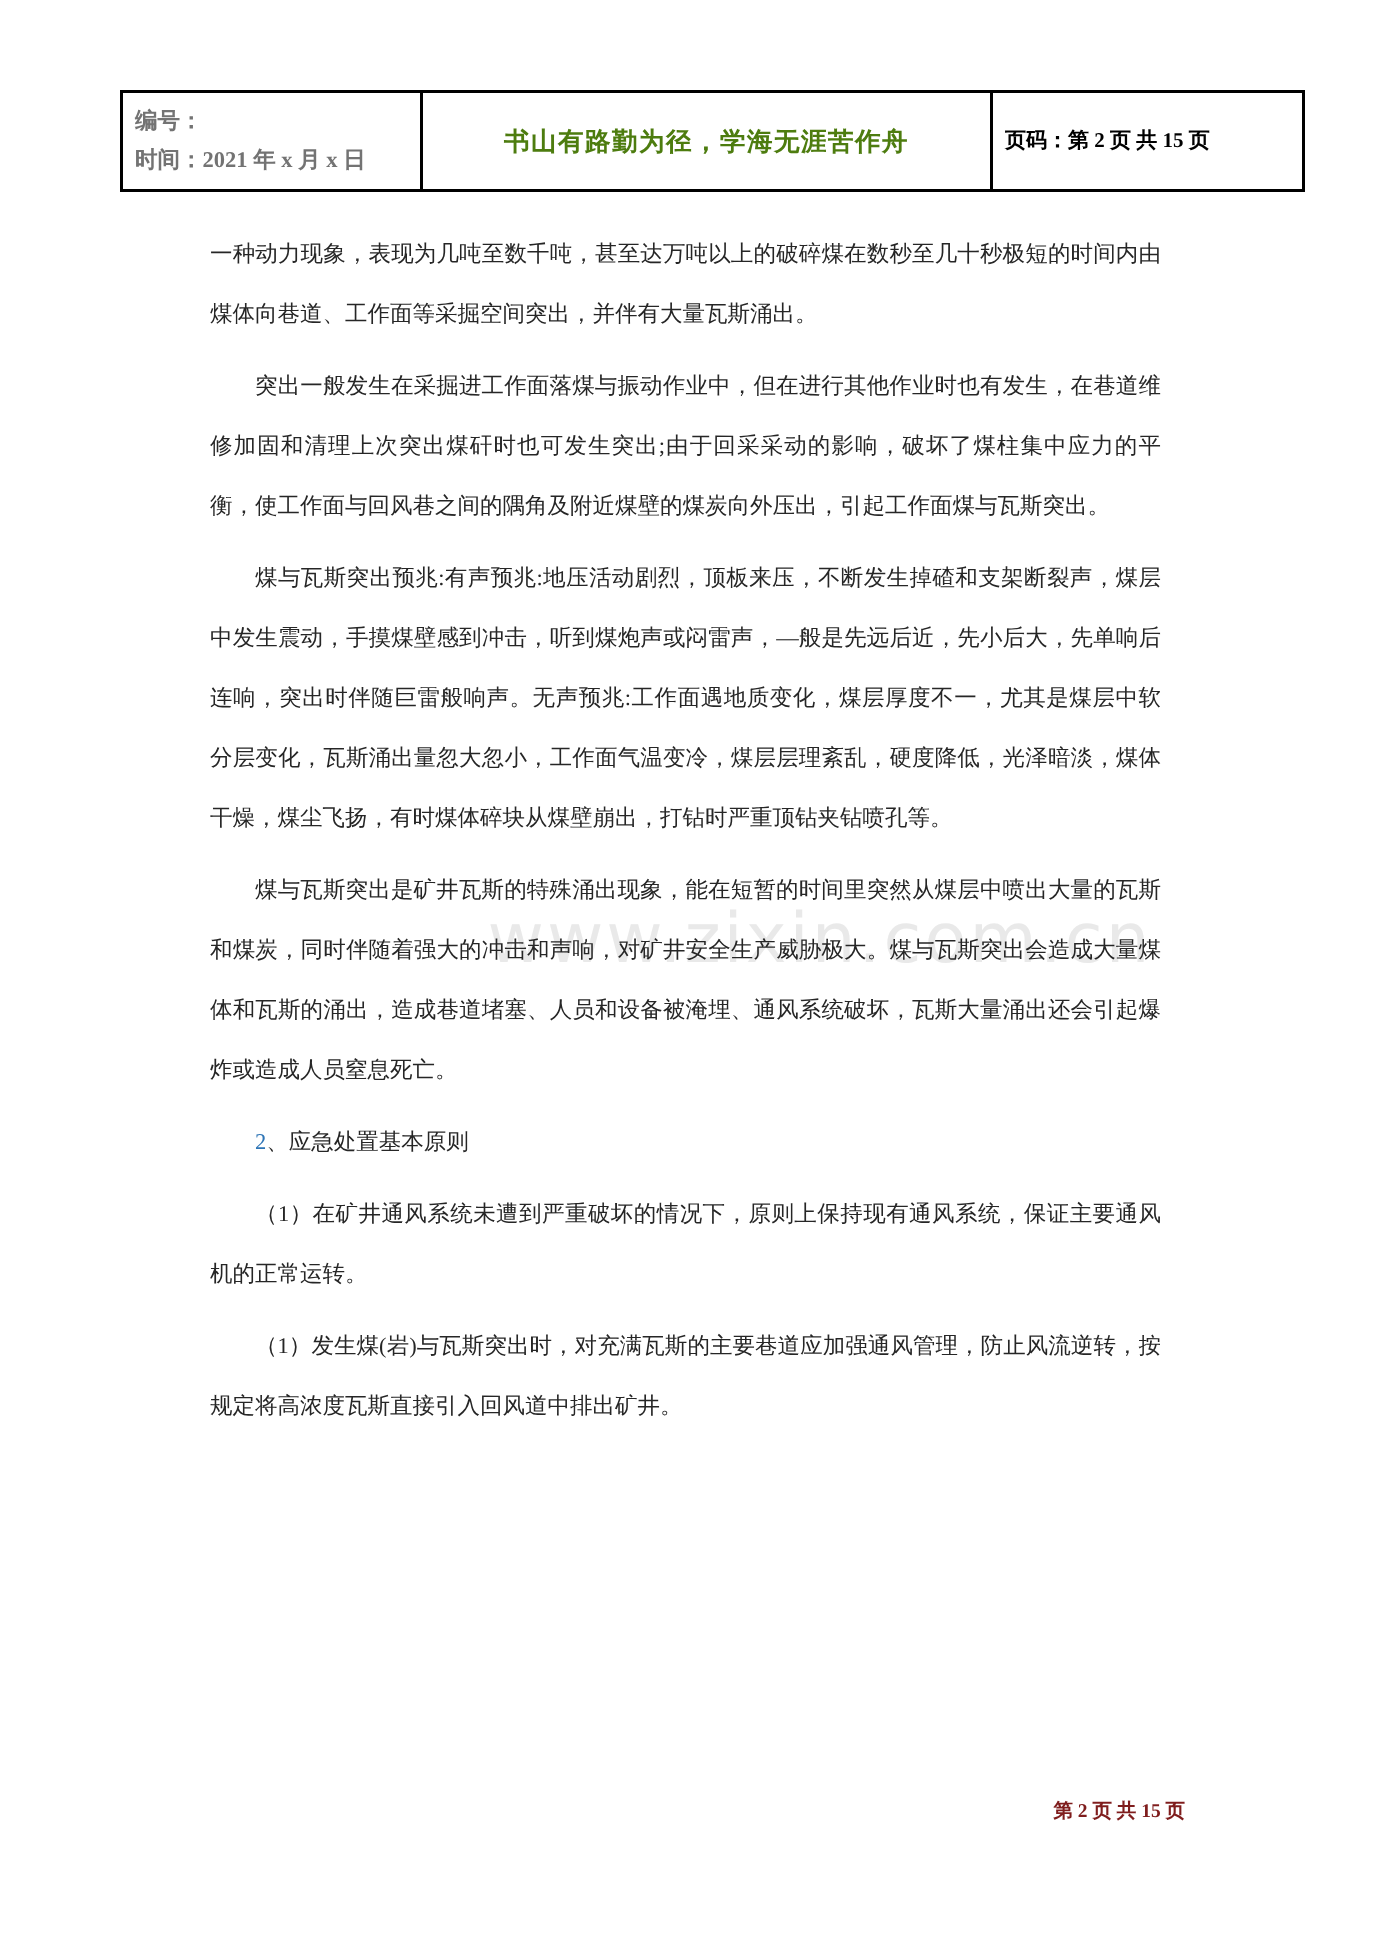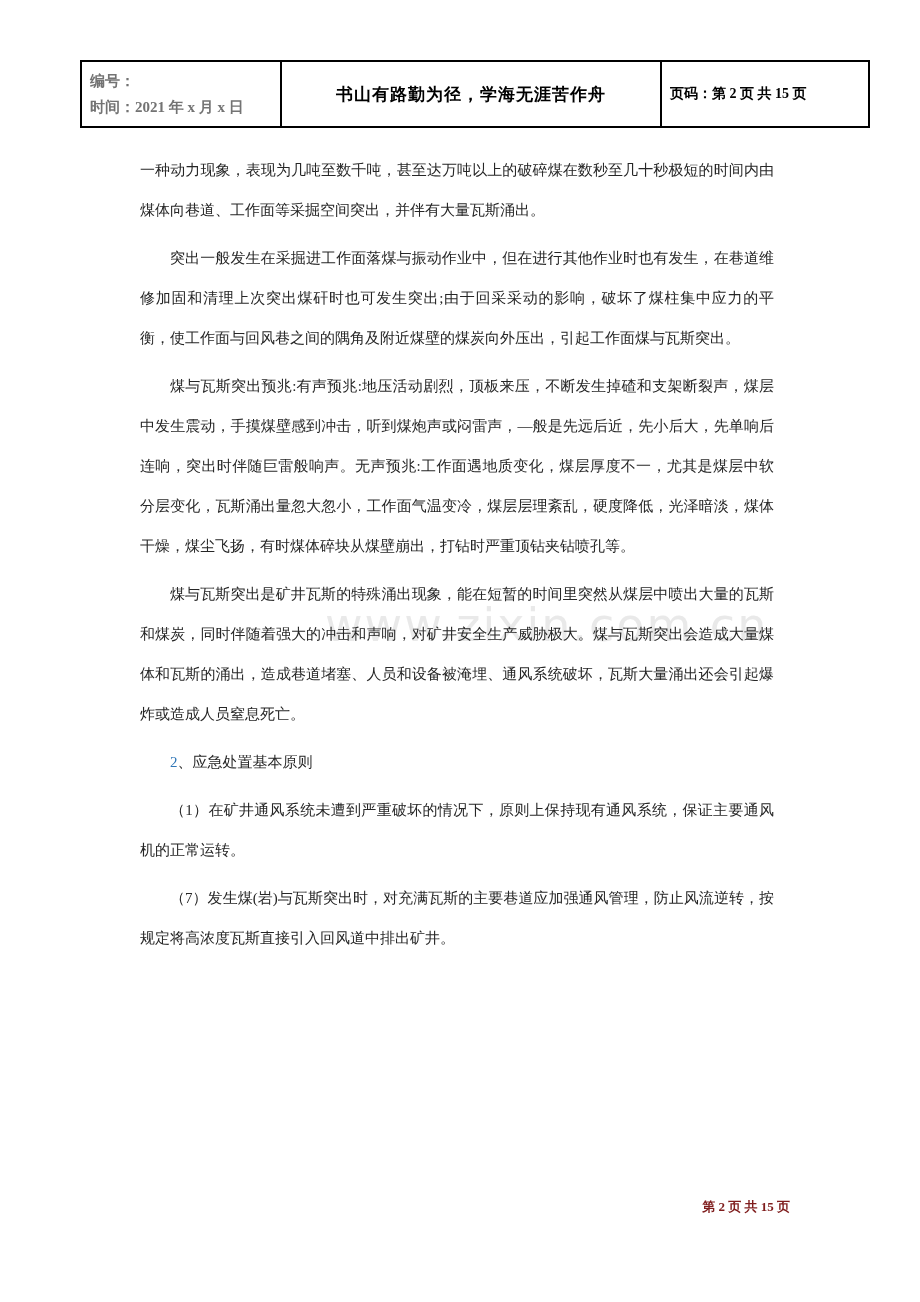--- a/index.html
+++ b/index.html
@@ -44,21 +44,21 @@
   .cell-right { width: 190px; }
 
   .meta-line {
     font-size: 15px;
     font-weight: bold;
     color: #737373;
     line-height: 26px;
     white-space: nowrap;
   }
   .cell-mid {
-    color: #000000;
+    color: #4d7c0f;
     font-size: 17px;
     font-weight: bold;
     letter-spacing: 1px;
     white-space: nowrap;
   }
   .cell-right {
     font-size: 14px;
     font-weight: bold;
     color: #000000;
     white-space: nowrap;
@@ -134,18 +134,18 @@
 
   <div class="watermark">www.zixin.com.cn</div>
 
   <div class="body-text">
     <p class="para no-indent">一种动力现象，表现为几吨至数千吨，甚至达万吨以上的破碎煤在数秒至几十秒极短的时间内由煤体向巷道、工作面等采掘空间突出，并伴有大量瓦斯涌出。</p>
     <p class="para">突出一般发生在采掘进工作面落煤与振动作业中，但在进行其他作业时也有发生，在巷道维修加固和清理上次突出煤矸时也可发生突出;由于回采采动的影响，破坏了煤柱集中应力的平衡，使工作面与回风巷之间的隅角及附近煤壁的煤炭向外压出，引起工作面煤与瓦斯突出。</p>
     <p class="para">煤与瓦斯突出预兆:有声预兆:地压活动剧烈，顶板来压，不断发生掉碴和支架断裂声，煤层中发生震动，手摸煤壁感到冲击，听到煤炮声或闷雷声，—般是先远后近，先小后大，先单响后连响，突出时伴随巨雷般响声。无声预兆:工作面遇地质变化，煤层厚度不一，尤其是煤层中软分层变化，瓦斯涌出量忽大忽小，工作面气温变冷，煤层层理紊乱，硬度降低，光泽暗淡，煤体干燥，煤尘飞扬，有时煤体碎块从煤壁崩出，打钻时严重顶钻夹钻喷孔等。</p>
     <p class="para">煤与瓦斯突出是矿井瓦斯的特殊涌出现象，能在短暂的时间里突然从煤层中喷出大量的瓦斯和煤炭，同时伴随着强大的冲击和声响，对矿井安全生产威胁极大。煤与瓦斯突出会造成大量煤体和瓦斯的涌出，造成巷道堵塞、人员和设备被淹埋、通风系统破坏，瓦斯大量涌出还会引起爆炸或造成人员窒息死亡。</p>
     <p class="para"><span class="heading-num">2</span><span>、应急处置基本原则</span></p>
     <p class="para">（1）在矿井通风系统未遭到严重破坏的情况下，原则上保持现有通风系统，保证主要通风机的正常运转。</p>
-    <p class="para">（7）发生煤(岩)与瓦斯突出时，对充满瓦斯的主要巷道应加强通风管理，防止风流逆转，按规定将高浓度瓦斯直接引入回风道中排出矿井。</p>
+    <p class="para">（1）发生煤(岩)与瓦斯突出时，对充满瓦斯的主要巷道应加强通风管理，防止风流逆转，按规定将高浓度瓦斯直接引入回风道中排出矿井。</p>
   </div>
 
   <div class="footer">第 2 页 共 15 页</div>
 
 </div>
 
 </body></html>

